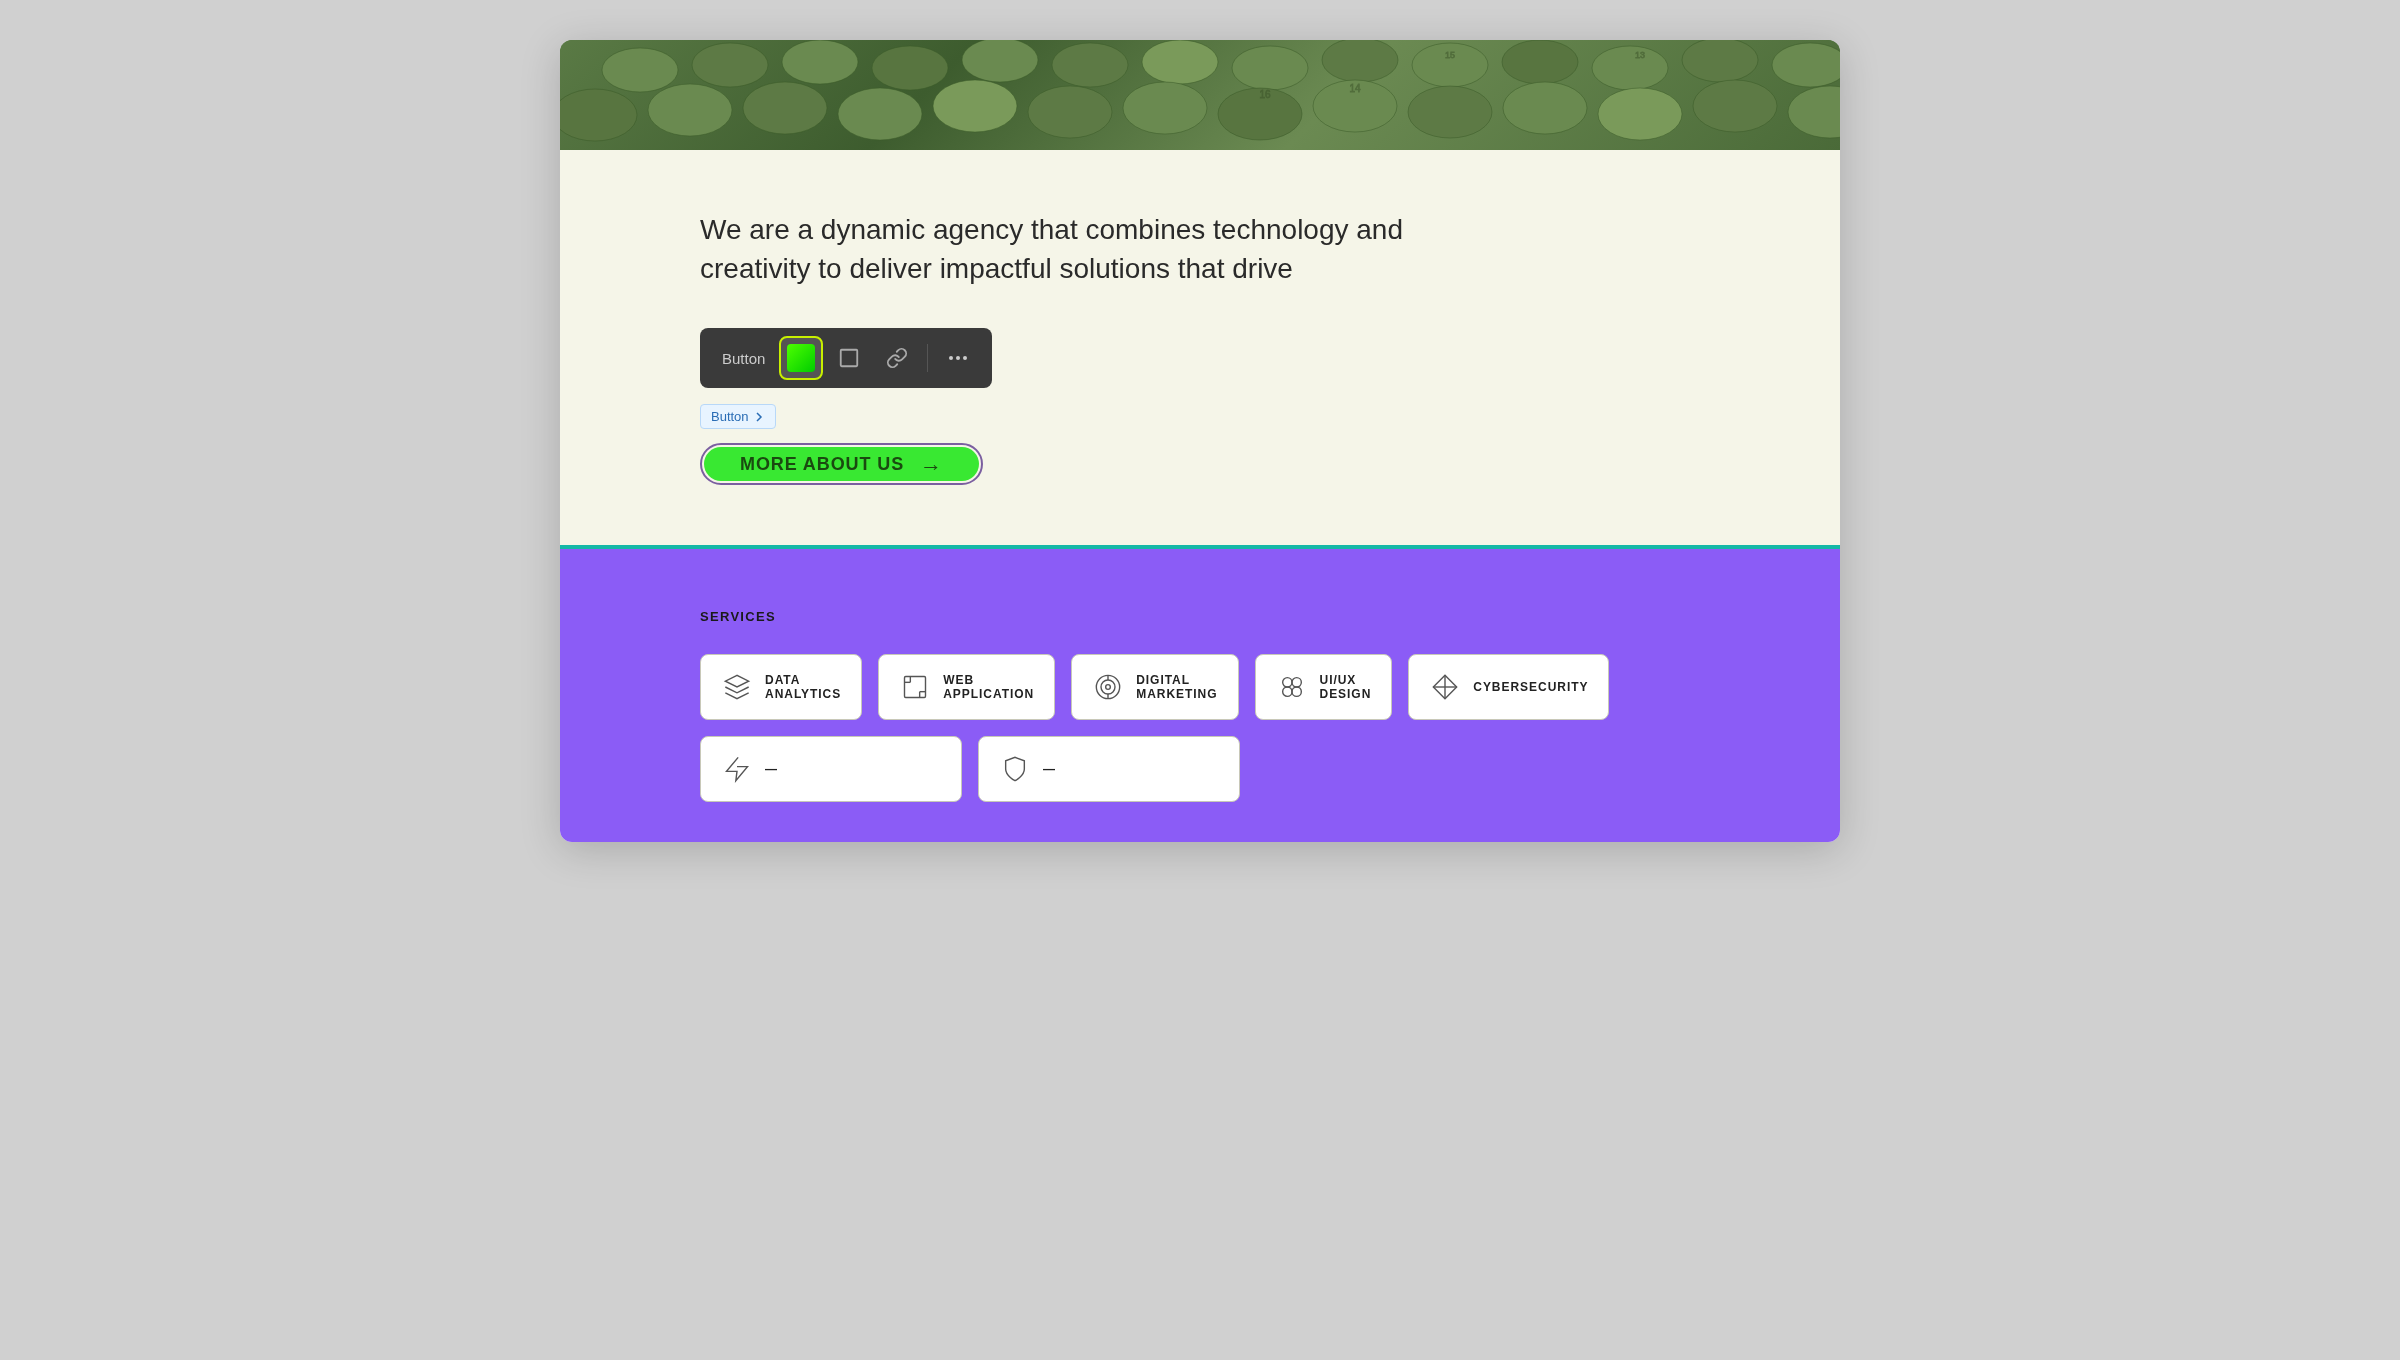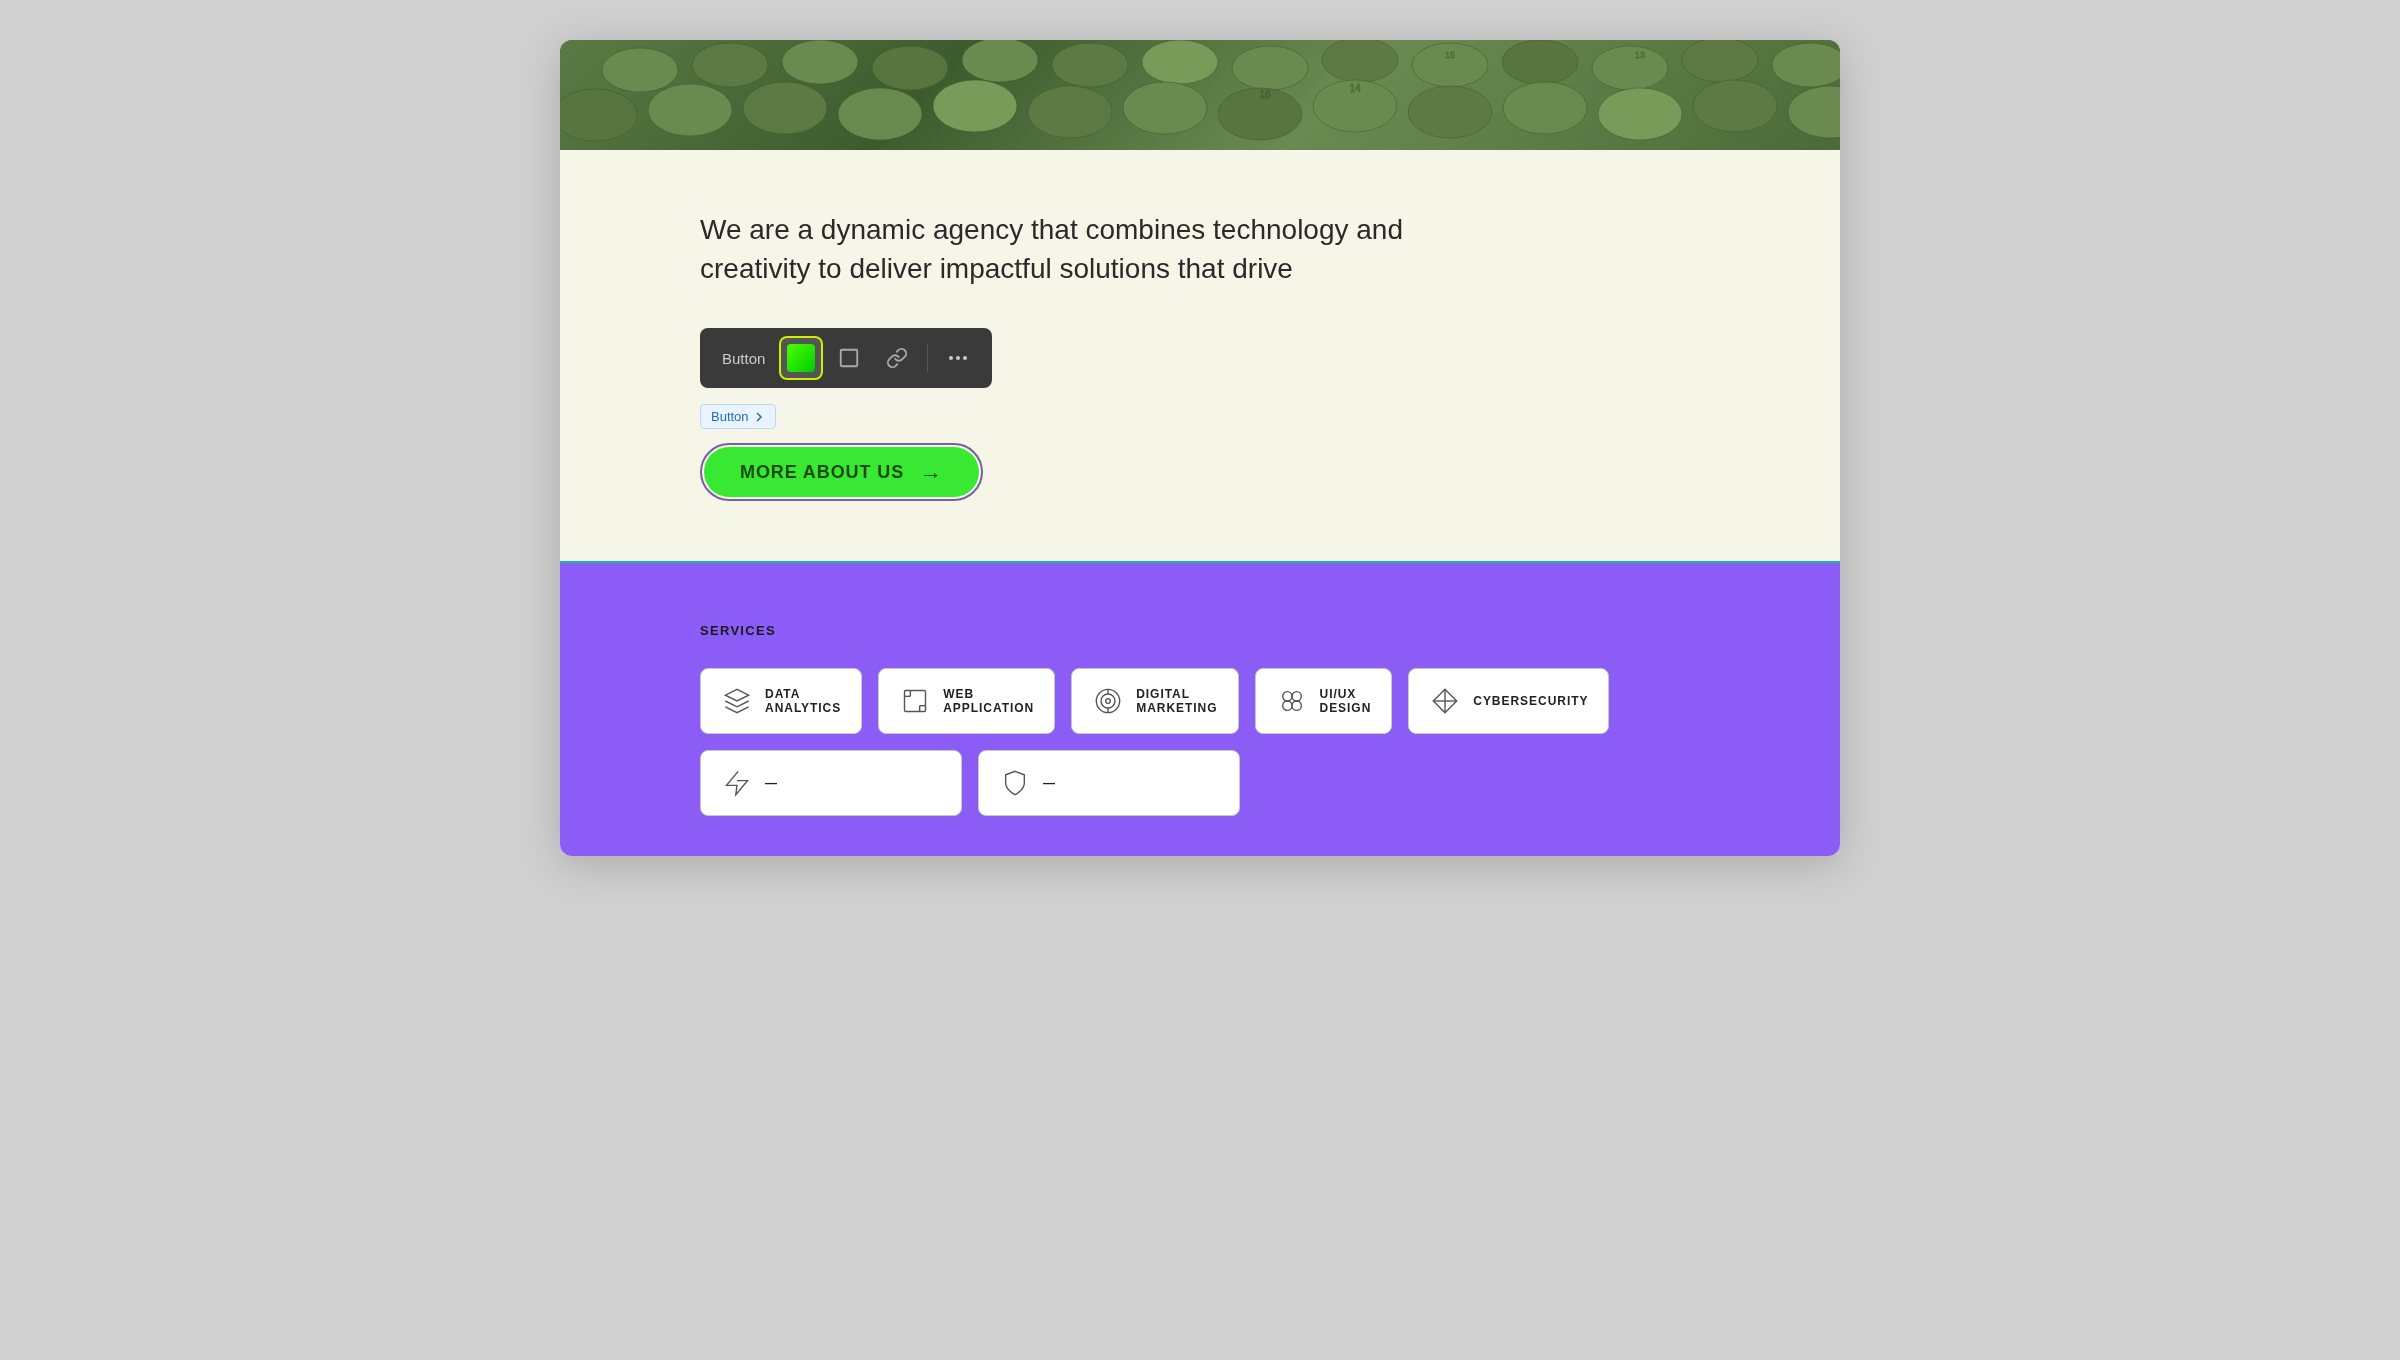--- a/index.html
+++ b/index.html
@@ -37,21 +37,21 @@
       width: 100%;
       height: 100%;
       background: linear-gradient(135deg, #5a7a45 0%, #3d5c2e 30%, #6b8a52 60%, #4a6a38 100%);
       position: relative;
     }
 
     
     .about-section {
       background: #f5f5e8;
       padding: 60px 140px 60px 140px;
-      border-bottom: 2px solid #14b8a6;
+      border-bottom: 4px solid #14b8a6;
     }
 
     .about-text {
       font-size: 28px;
       color: #2a2a2a;
       line-height: 1.4;
       font-weight: 400;
       max-width: 720px;
       margin-bottom: 40px;
     }
@@ -160,21 +160,21 @@
       border: 2px solid #7b5fa0;
       border-radius: 50px;
       display: inline-block;
       padding: 2px;
     }
 
     .cta-button {
       background: #39e832;
       border: none;
       border-radius: 50px;
-      padding: 12px 36px;
+      padding: 4px 36px;
       font-size: 18px;
       font-weight: 700;
       color: #1a4a10;
       letter-spacing: 0.05em;
       display: flex;
       align-items: center;
       gap: 16px;
       cursor: pointer;
       text-transform: uppercase;
     }

